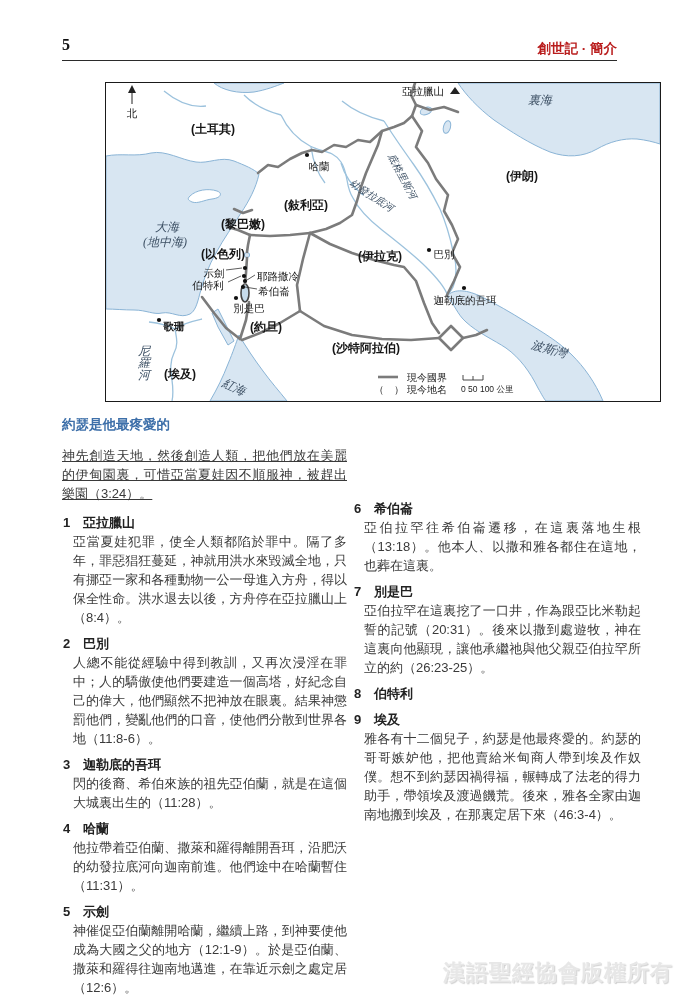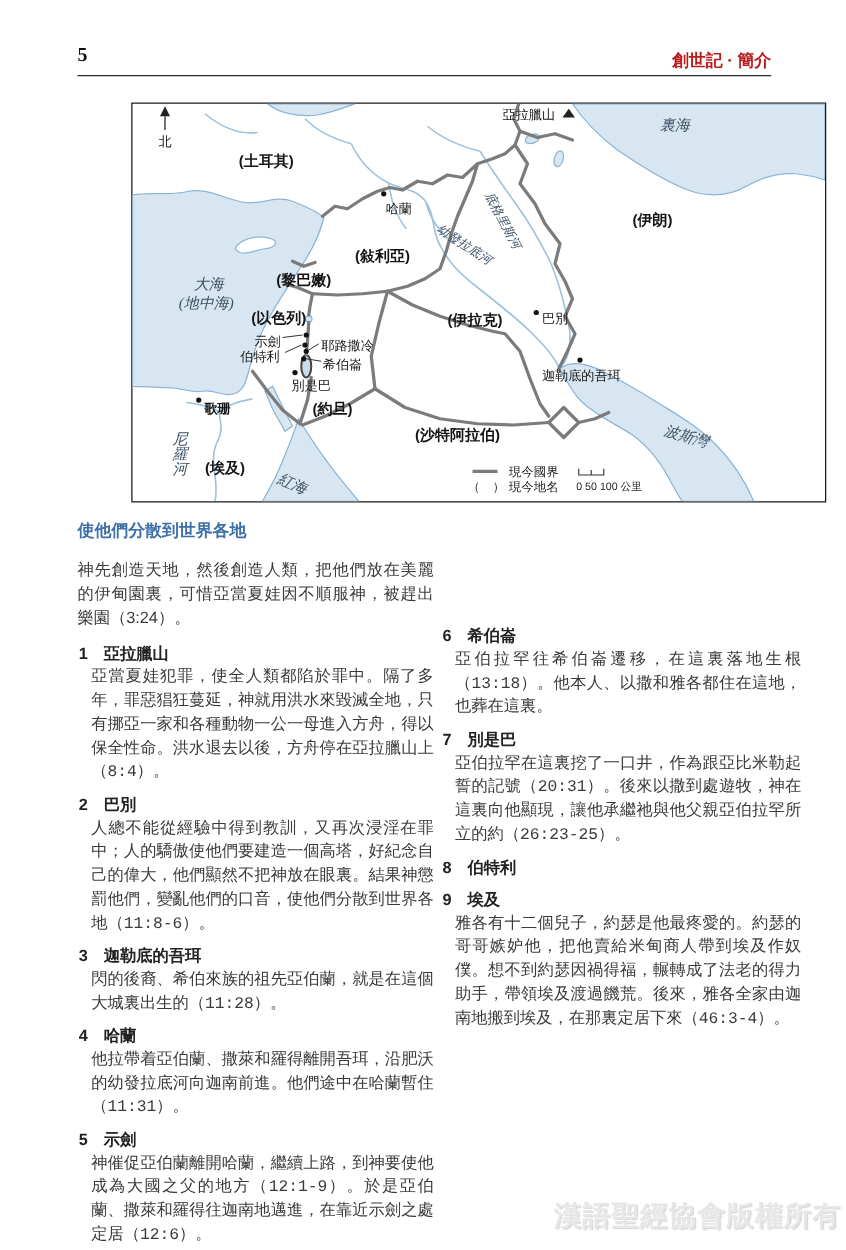--- a/index.html
+++ b/index.html
@@ -18,25 +18,25 @@
   .lbl-country{font:bold 12px "Liberation Sans","DejaVu Sans",sans-serif;fill:#151515;text-anchor:middle;}
   .lbl-city{font:10.5px "Liberation Sans","DejaVu Sans",sans-serif;fill:#151515;text-anchor:middle;}
   .lbl-citybold{font:bold 10.5px "Liberation Sans","DejaVu Sans",sans-serif;fill:#151515;text-anchor:middle;}
   .lbl-sea{font:italic 12px "Liberation Serif","DejaVu Serif",serif;fill:#3c4f63;text-anchor:middle;}
   .lbl-river{font:italic 10px "Liberation Serif","DejaVu Serif",serif;fill:#3f5266;text-anchor:middle;}
   .lbl-legend{font:10px "Liberation Sans","DejaVu Sans",sans-serif;fill:#222;}
   .sec-heading{position:absolute;left:62px;top:416px;font-size:13.5px;font-weight:bold;color:#3d6fa9;}
   .col{position:absolute;width:285px;font-size:13px;line-height:19px;text-align:justify;color:#3a3a3a;}
   .col-left{left:62px;top:446px;}
   .col-right{left:353px;top:499px;width:288px;}
-  .intro{margin:0 0 10px 0;}
+  .intro{margin:0 0 10px 0;text-decoration:underline;}
   .place{position:relative;margin-bottom:7px;}
   .pnum{position:absolute;left:1px;top:0;font-weight:bold;color:#222;}
   .ptitle{margin-left:21px;font-weight:bold;color:#222;}
-  .pbody{margin:0 0 0 11px;font-family:Liberation Mono, monospace;}
+  .pbody{margin:0 0 0 11px;}
   .watermark{position:absolute;right:4px;bottom:12px;font-size:22px;font-weight:bold;letter-spacing:1px;
         color:#e7e7e7;text-shadow:-1px -1px 1px #ffffff,1px 1px 1px #d2d2d2;font-family:Liberation Serif, serif;}
 </style>
 </head>
 <body>
 
 <div class="page">
 
   <div class="header-num">5</div>
   <div class="header-title">創世記 · 簡介</div>
@@ -149,21 +149,21 @@
           <text class="lbl-city" x="172" y="197">耶路撒冷</text>
           <line x1="151" y1="206" x2="139" y2="204" stroke="#333" stroke-width="0.8"></line>
           <circle cx="137" cy="204" r="2.1" fill="#111"></circle>
           <text class="lbl-city" x="168" y="212">希伯崙</text>
           <circle cx="130" cy="215" r="2.1" fill="#111"></circle>
           <text class="lbl-city" x="143" y="229">別是巴</text>
         </g>
     </svg>
   </div>
 
-  <div class="sec-heading">使他們分散到世界各地</div>
+  <div class="sec-heading">約瑟是他最疼愛的</div>
 
   <div class="col col-left" id="col-left">
     <p class="intro">神先創造天地，然後創造人類，把他們放在美麗的伊甸園裏，可惜亞當夏娃因不順服神，被趕出樂園（3:24）。</p>
   <div class="place">
         <span class="pnum">1</span>
         <div class="ptitle">亞拉臘山</div>
         <p class="pbody">亞當夏娃犯罪，使全人類都陷於罪中。隔了多年，罪惡猖狂蔓延，神就用洪水來毀滅全地，只有挪亞一家和各種動物一公一母進入方舟，得以保全性命。洪水退去以後，方舟停在亞拉臘山上（8:4）。</p>
       </div>
       <div class="place">
         <span class="pnum">2</span>

